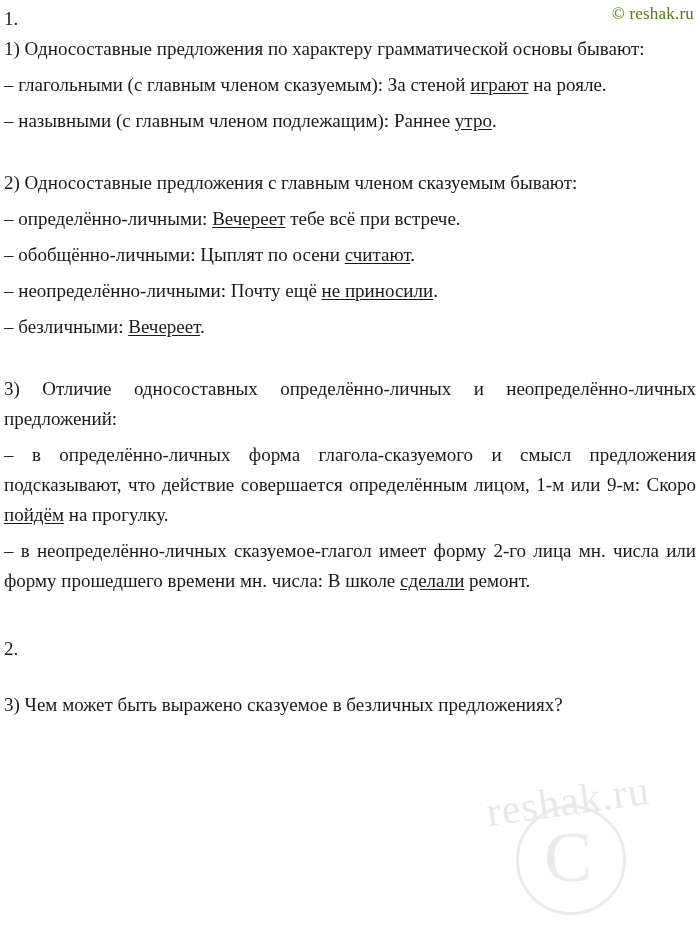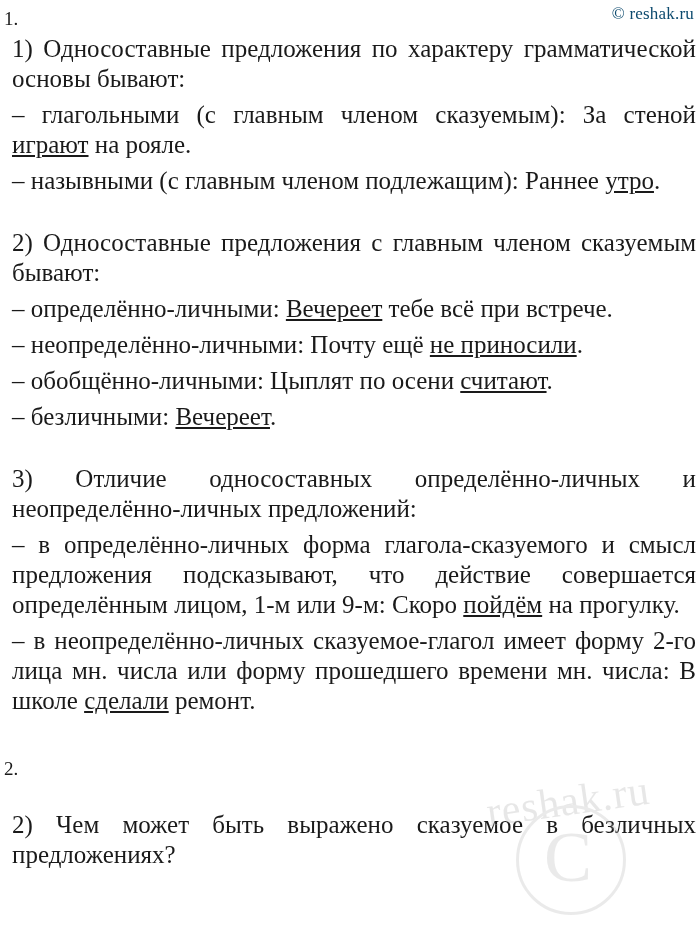--- a/index.html
+++ b/index.html
@@ -21,21 +21,21 @@
     height: 929px;
     box-sizing: border-box;
     padding: 6px 4px 0 4px;
   }
   .watermark-top {
     position: absolute;
     top: 4px;
     right: 6px;
     font-family: "Liberation Serif", serif;
     font-size: 17px;
-    color: #0c4a6e;
+    color: #4d7c0f;
     letter-spacing: 0.2px;
   }
   .watermark-big {
     position: absolute;
     right: 2px;
     bottom: 4px;
     width: 260px;
     height: 190px;
     pointer-events: none;
     opacity: 0.33;
@@ -72,23 +72,23 @@
     font-family: "Liberation Serif", serif;
     font-size: 72px;
     color: #c2c2c2;
   }
   .line-num {
     font-size: 19px;
     line-height: 26px;
     margin: 0 0 2px 0;
   }
   p.para {
-    font-size: 25px;
+    font-size: 19px;
     line-height: 30px;
-    margin: 0 0 6px 8px;
+    margin: 0 0 6px 0;
     text-align: justify;
     text-justify: inter-word;
     hyphens: none;
     font-family: Liberation Serif, serif;
   }
   p.para.last-line-left {
     text-align-last: left;
   }
   .gap-md { height: 26px; }
   .gap-lg { height: 34px; }
@@ -111,42 +111,42 @@
   <p class="para last-line-left"><span>– глагольными (с главным членом сказуемым): За стеной </span><u class="uline">играют</u><span> на рояле.</span></p>
 
   <p class="para last-line-left"><span>– назывными (с главным членом подлежащим): Раннее </span><u class="uline">утро</u><span>.</span></p>
 
   <div class="gap-md"></div>
 
   <p class="para last-line-left"><span>2) Односоставные предложения с главным членом сказуемым бывают:</span></p>
 
   <p class="para last-line-left"><span>– определённо-личными: </span><u class="uline">Вечереет</u><span> тебе всё при встрече.</span></p>
 
+  <p class="para last-line-left"><span>– обобщённо-личными: Цыплят по осени </span><u class="uline">считают</u><span>.</span></p>
+
   <p class="para last-line-left"><span>– неопределённо-личными: Почту ещё </span><u class="uline">не приносили</u><span>.</span></p>
-
-  <p class="para last-line-left"><span>– обобщённо-личными: Цыплят по осени </span><u class="uline">считают</u><span>.</span></p>
 
   <p class="para last-line-left"><span>– безличными: </span><u class="uline">Вечереет</u><span>.</span></p>
 
   <div class="gap-md"></div>
 
   <p class="para last-line-left"><span>3) Отличие односоставных определённо-личных и неопределённо-личных предложений:</span></p>
 
   <p class="para last-line-left"><span>– в определённо-личных форма глагола-сказуемого и смысл предложения подсказывают, что действие совершается определённым лицом, 1-м или 9-м: Скоро </span><u class="uline">пойдём</u><span> на прогулку.</span></p>
 
   <p class="para last-line-left"><span>– в неопределённо-личных сказуемое-глагол имеет форму 2-го лица мн. числа или форму прошедшего времени мн. числа: В школе </span><u class="uline">сделали</u><span> ремонт.</span></p>
 
   <div class="gap-lg"></div>
 
   <div class="line-num">2.</div>
 
 
   <div class="gap-md"></div>
 
-  <p class="para last-line-left"><span>2) Чем может быть выражено сказуемое в безличных предложениях?</span></p>
+  <p class="para last-line-left"><span>3) Чем может быть выражено сказуемое в безличных предложениях?</span></p>
 
   <div class="watermark-big">
     <div class="wm-text">reshak.ru</div>
     <div class="wm-circle"></div>
     <div class="wm-c">C</div>
   </div>
 
 </div>
 
 </body></html>

